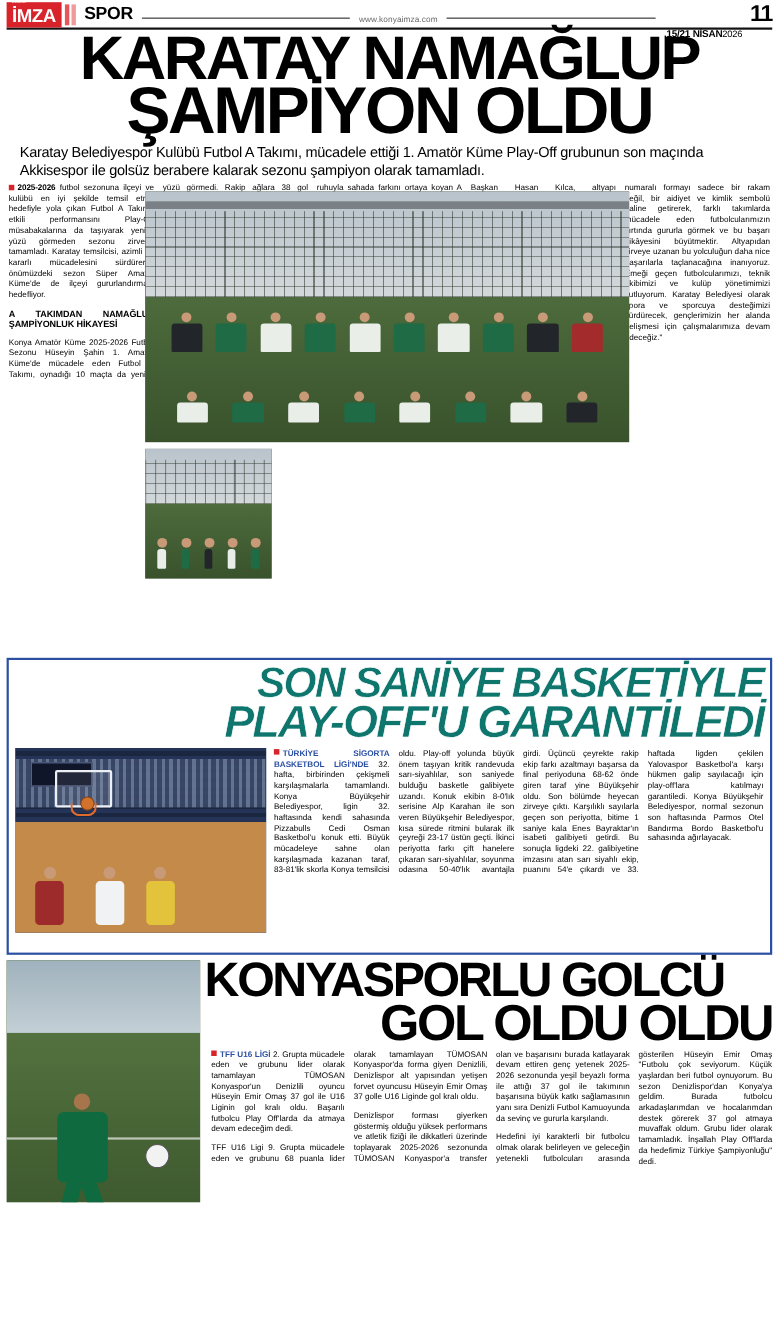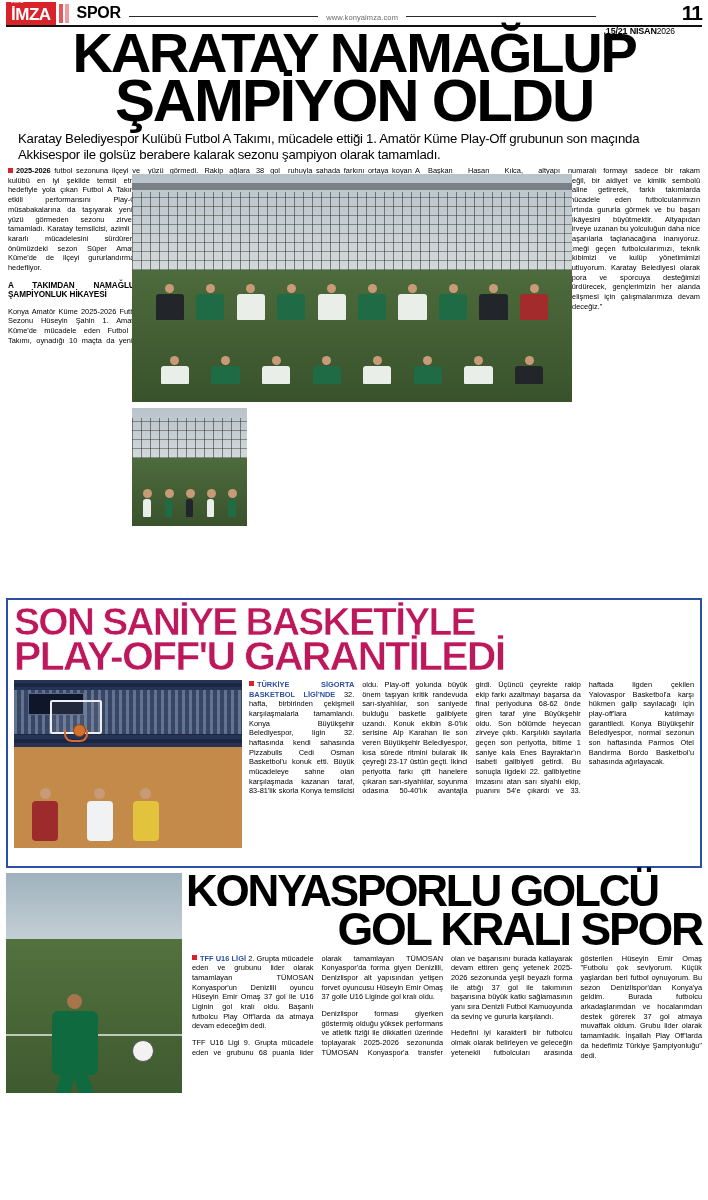--- a/index.html
+++ b/index.html
@@ -121,25 +121,26 @@
 
   
   .bball-box {
     margin: 4px 6px 0 6px;
     border: 2px solid #2b4fa2;
     padding: 5px 6px 6px 6px;
     position: relative;
     height: 270px;
   }
   .headline-2 {
-    text-align: left;
+    text-align: right;
     font-weight: 900;
-    color: #be185d;
+    color: #0f766e;
     line-height: 0.86;
     letter-spacing: -1.8px;
+    font-style: italic;
     -webkit-text-stroke: 0.6px #ffffff;
   }
   .headline-2 .l1 { font-size: 39px; display: block; }
   .headline-2 .l2 { font-size: 41px; display: block; }
 
   .bball-body { display: flex; gap: 7px; margin-top: 6px; height: 170px; }
   .bball-photo { width: 228px; height: 168px; background: #3a4a66; position: relative; overflow:hidden; flex: none;}
   .bball-cols {
     flex: 1;
     column-count: 4;
@@ -424,21 +425,21 @@
         <div class="bd"></div>
       <div class="lg a"></div>
         <div class="lg b"></div>
     </div>
     <div class="fball"></div>
   </div>
 
   <div class="h3-wrap">
     <div class="headline-3">
       <span class="l1">KONYASPORLU GOLCÜ</span>
-      <span class="l2">GOL KRALI SPOR</span>
+      <span class="l2">GOL OLDU OLDU</span>
     </div>
   </div>
 
   <div class="story3-cols">
     <p><span class="sq"></span><span class="tag-blue">TFF U16 LİGİ</span> <span>2. Grupta mücadele eden ve grubunu lider olarak tamamlayan TÜMOSAN Konyaspor'un Denizlili oyuncu Hüseyin Emir Omaş 37 gol ile U16 Liginin gol kralı oldu. Başarılı futbolcu Play Off'larda da atmaya devam edeceğim dedi.</span></p>
     <p><span>TFF U16 Ligi 9. Grupta mücadele eden ve grubunu 68 puanla lider olarak tamamlayan TÜMOSAN Konyaspor'da forma giyen Denizlili, Denizlispor alt yapısından yetişen forvet oyuncusu Hüseyin Emir Omaş 37 golle U16 Liginde gol kralı oldu.</span></p>
     <p><span>Denizlispor forması giyerken göstermiş olduğu yüksek performans ve atletik fiziği ile dikkatleri üzerinde toplayarak 2025-2026 sezonunda TÜMOSAN Konyaspor'a transfer olan ve başarısını burada katlayarak devam ettiren genç yetenek 2025-2026 sezonunda yeşil beyazlı forma ile attığı 37 gol ile takımının başarısına büyük katkı sağlamasının yanı sıra Denizli Futbol Kamuoyunda da sevinç ve gururla karşılandı.</span></p>
     <p><span>Hedefini iyi karakterli bir futbolcu olmak olarak belirleyen ve geleceğin yetenekli futbolcuları arasında gösterilen Hüseyin Emir Omaş "Futbolu çok seviyorum. Küçük yaşlardan beri futbol oynuyorum. Bu sezon Denizlispor'dan Konya'ya geldim. Burada futbolcu arkadaşlarımdan ve hocalarımdan destek görerek 37 gol atmaya muvaffak oldum. Grubu lider olarak tamamladık. İnşallah Play Off'larda da hedefimiz Türkiye Şampiyonluğu" dedi.</span></p>
   </div>
 </div>

